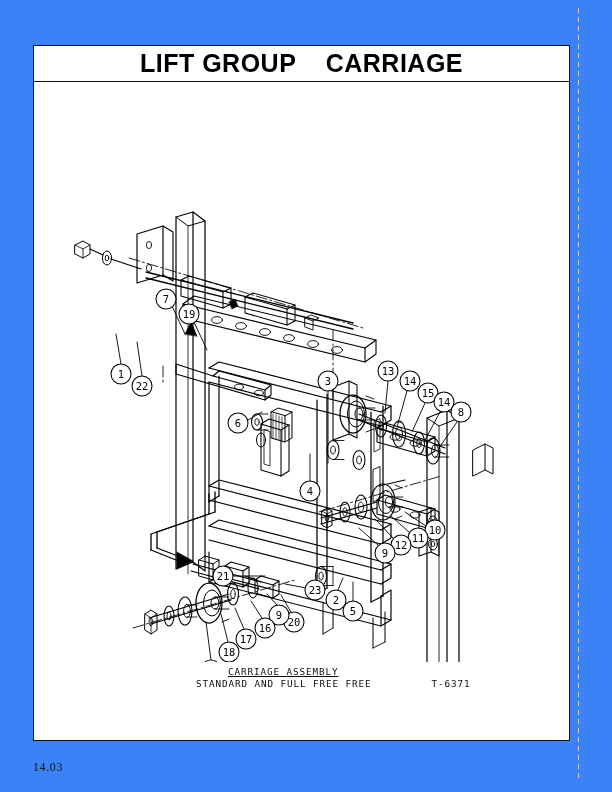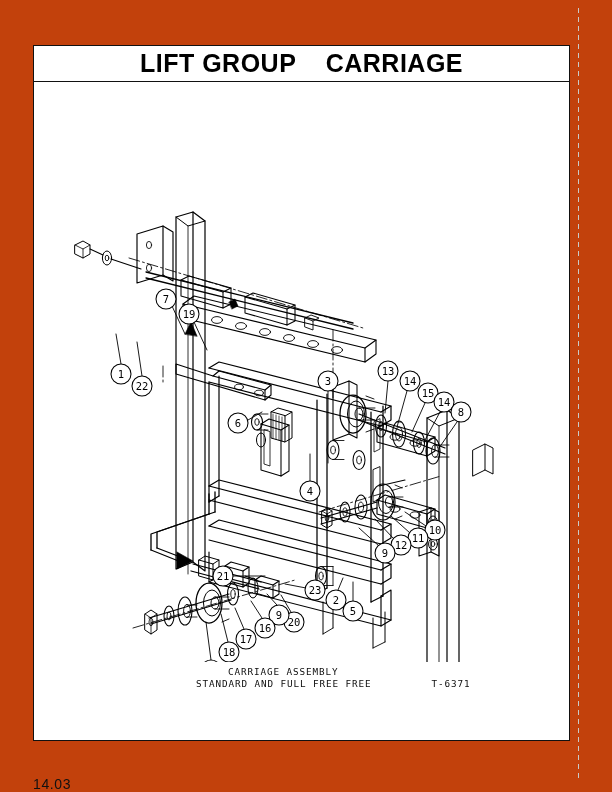--- a/index.html
+++ b/index.html
@@ -2,21 +2,21 @@
 <html><head>
 <meta charset="utf-8">
 <title>Lift Group Carriage</title>
 <style>
   html,body{margin:0;padding:0;background:#ffffff;}
   body{
     width:612px;height:792px;position:relative;overflow:hidden;
     font-family:"Liberation Sans",sans-serif;
     -webkit-font-smoothing:antialiased;
   }
-  .page{position:absolute;left:0;top:0;width:612px;height:792px;background:#c2410c;}
+  .page{position:absolute;left:0;top:0;width:612px;height:792px;background:#3b82f6;}
 
   
   .frame{
     position:absolute;left:33px;top:45px;width:537px;height:696px;
     border:1.6px solid #111;box-sizing:border-box;background:#fff;
   }
   .title-bar{
     position:absolute;left:33px;top:45px;width:537px;height:37px;
     border-bottom:1.6px solid #111;box-sizing:border-box;
     display:flex;align-items:center;justify-content:center;
@@ -31,30 +31,30 @@
     position:absolute;left:578px;top:8px;width:1px;height:770px;
     background:repeating-linear-gradient(to bottom,#c9c9c9 0 5px,transparent 5px 9px);
   }
 
   
   .caption{
     position:absolute;left:196px;top:666px;width:320px;
     font-family:"DejaVu Sans Mono","Liberation Mono",monospace;
     font-size:9.3px;letter-spacing:0.9px;color:#0d0d0d;line-height:12px;
   }
-  .cap-l1{text-align:left;padding-left:32px;}
+  .cap-l1{text-align:left;padding-left:32px;text-decoration:underline;}
   .cap-row2{display:flex;align-items:flex-start;}
   .cap-l2{white-space:pre;}
   .cap-code{margin-left:60px;white-space:pre;}
 
   
   .page-no{
     position:absolute;left:33px;top:760px;
-    font-family:Liberation Sans, sans-serif;
-    font-size:14px;letter-spacing:0.6px;color:#111;margin-top:16px;
+    font-family:Liberation Serif, serif;
+    font-size:12px;letter-spacing:0.6px;color:#111;
   }
 
   
   .art{position:absolute;left:33px;top:82px;width:537px;height:580px;}
   .art svg{display:block;width:537px;height:580px;}
 
   
 </style>
 </head>
 <body>

